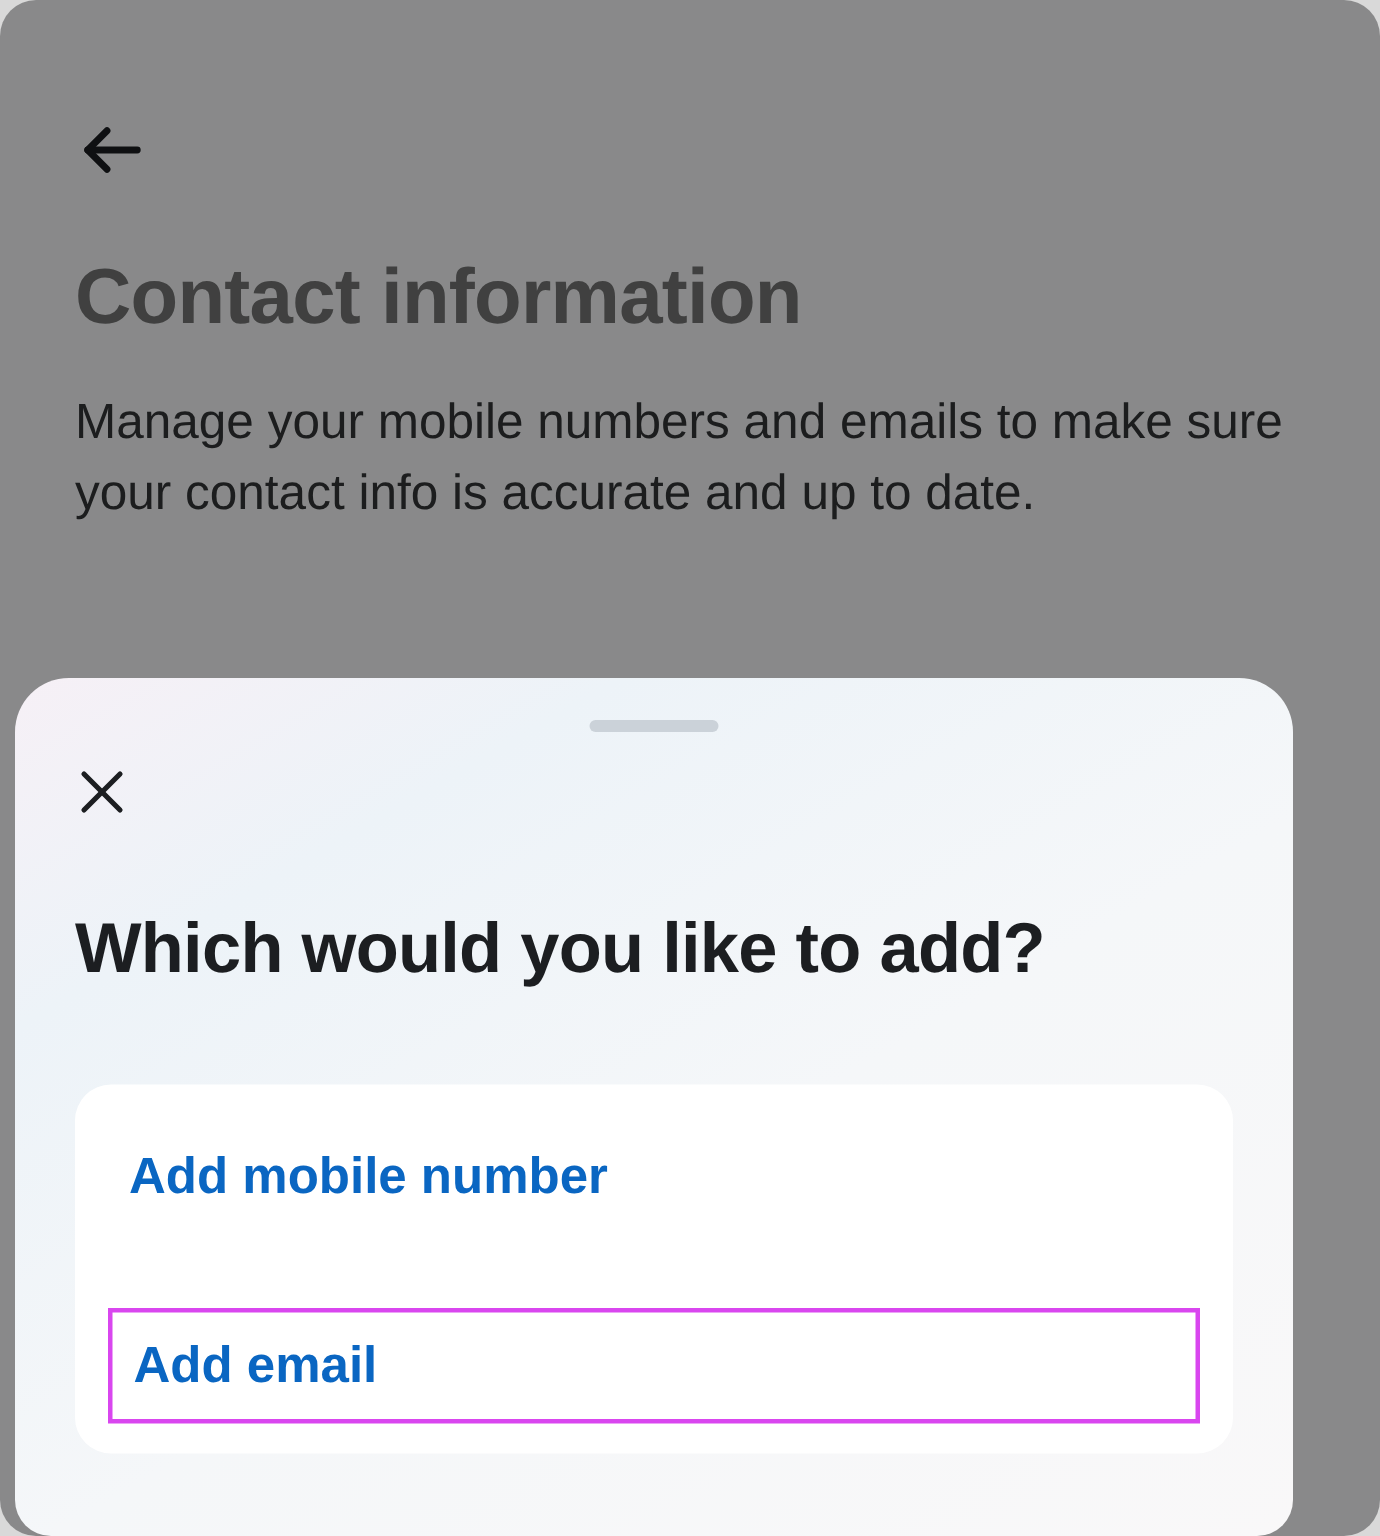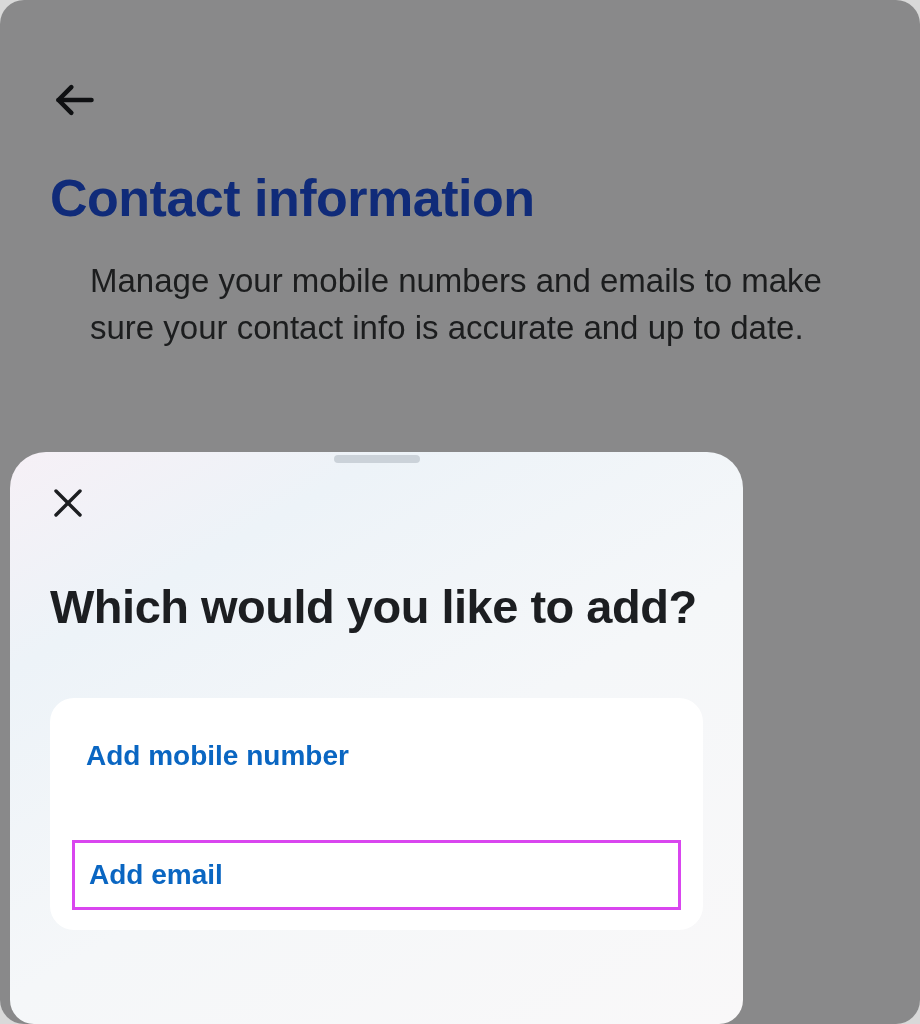--- a/index.html
+++ b/index.html
@@ -47,43 +47,42 @@
     .back-arrow svg {
       width: 44px;
       height: 44px;
     }
     .page-title {
       position: absolute;
       top: 168px;
       left: 50px;
       font-size: 52px;
       font-weight: 700;
-      color: #1d4ed8;
+      color: #737373;
       letter-spacing: -0.5px;
     }
     .page-subtitle {
       position: absolute;
       top: 258px;
       left: 50px;
       right: 50px;
       font-size: 33px;
       font-weight: 400;
       color: #333537;
       line-height: 1.42;
-      margin-left: 40px;
     }
     .sheet {
       position: absolute;
       top: 452px;
       left: 10px;
-      width: 733px;
+      width: 852px;
       height: 572px;
       background: linear-gradient(150deg, #f6f0f6 0%, #edf3f8 22%, #f5f7f9 55%, #f9f8f9 100%);
       border-radius: 36px 36px 24px 24px;
-      padding: 3px 40px;
+      padding: 28px 40px;
     }
     .drag-handle {
       width: 86px;
       height: 8px;
       background: #cbd2d9;
       border-radius: 4px;
       margin: 0 auto 18px auto;
     }
     .close-btn {
       width: 40px;
@@ -107,21 +106,21 @@
       letter-spacing: -0.5px;
     }
     .options-card {
       background: #ffffff;
       border-radius: 24px;
       margin-top: 64px;
       padding: 20px 0;
     }
     .option-item {
       padding: 22px 36px;
-      font-size: 28px;
+      font-size: 34px;
       font-weight: 600;
       color: #0a66c2;
       cursor: pointer;
     }
     .option-item.highlighted {
       margin-left: 22px;
       margin-right: 22px;
       padding-left: 14px;
       padding-right: 14px;
       padding-top: 16px;

